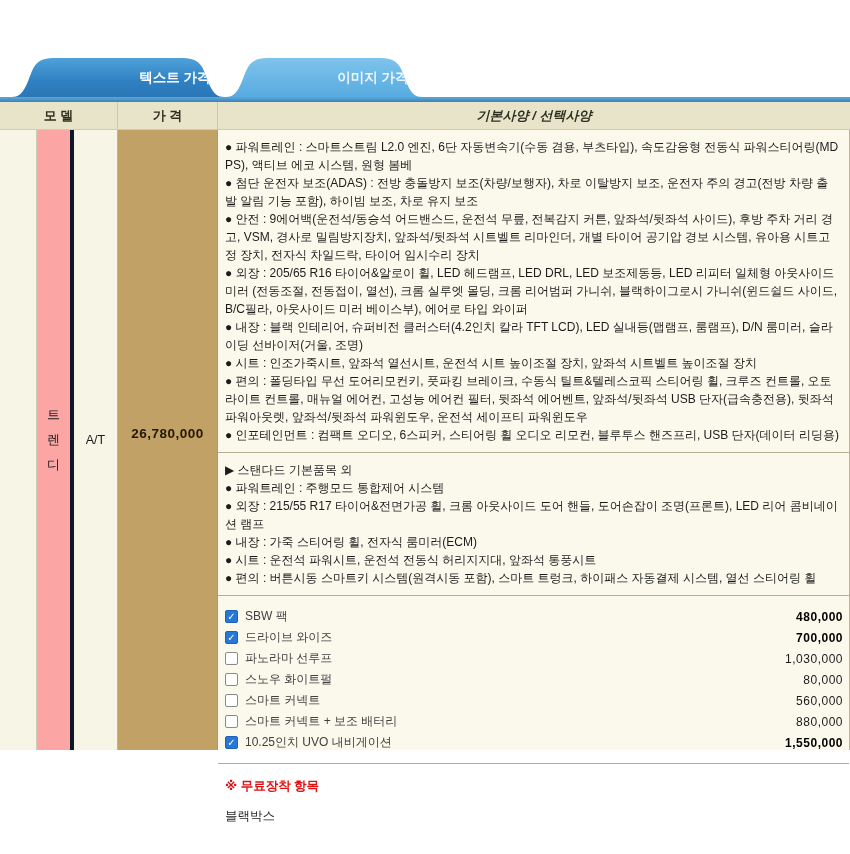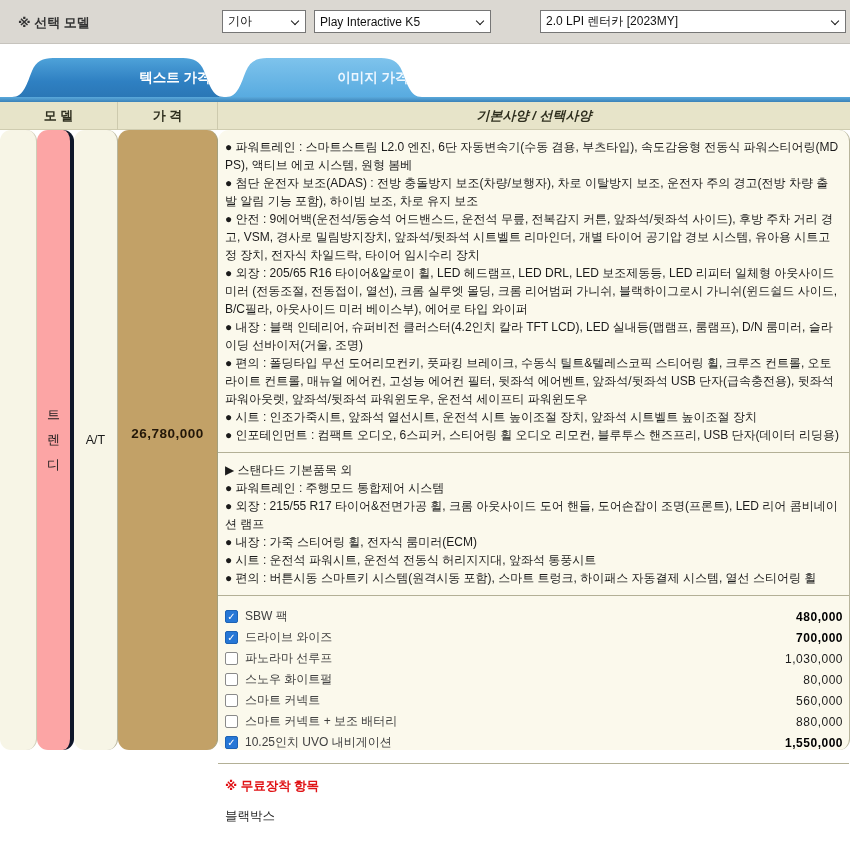--- a/index.html
+++ b/index.html
@@ -42,21 +42,21 @@
   .thead{position:absolute;left:0;top:102px;width:850px;height:28px;background:var(--header-beige);
          border-bottom:1px solid #cfccb0;}
   .th{position:absolute;top:0;height:28px;display:flex;align-items:center;justify-content:center;
       font-size:13px;font-weight:bold;color:#2f2f1f;}
   .th-model{left:0;width:117px;}
   .th-price{left:117px;width:101px;border-left:1px solid #cdcaae;border-right:1px solid #cdcaae;}
   .th-spec{left:218px;width:632px;font-style:italic;}
 
   
   .tbody{position:absolute;left:0;top:130px;width:850px;height:724px;}
-  .col{position:absolute;top:0;height:620px;border-radius:11px;}
+  .col{position:absolute;top:0;height:620px;}
   .c1{left:0;width:37px;background:#f7f5e6;border-right:1px solid #cfccb6;}
   .c2{left:37px;width:37px;background:#fca5a5;border-right:4px solid #0f172a;}
   .c3{left:74px;width:44px;background:#f7f5e6;border-right:1px solid #b8b59c;}
   .c4{left:118px;width:100px;background:var(--price-column-tan);border-right:1px solid #a39f7c;padding-left:32px;}
   .c5{left:218px;width:632px;background:var(--body-cream);border-right:1px solid #b8b59c;}
 
   .trim{position:absolute;top:272px;left:0;width:100%;text-align:center;font-size:13px;
         line-height:25px;color:#1b1b1b;word-break:break-all;}
   .trim-inner{width:14px;margin:0 auto;word-break:break-all;}
   .at{position:absolute;top:303px;left:0;width:100%;text-align:center;font-size:12.5px;color:#1b1b1b;}
@@ -81,35 +81,20 @@
 
   .free{padding:6px 10px 0 7px;}
   .free-title{margin:0;font-size:12.5px;font-weight:bold;color:var(--free-item-red);}
   .free-item{margin:13px 0 0 0;font-size:12.5px;color:#222;}
 </style>
 </head>
 <body>
 
 <div class="page">
 
-  <div class="topbar">
-    <span class="sel-label">※ 선택 모델</span>
-    <div class="dd dd1">
-      <span>기아</span>
-      <i class="arr"></i>
-    </div>
-    <div class="dd dd2">
-      <span>Play Interactive K5</span>
-      <i class="arr"></i>
-    </div>
-    <div class="dd dd3">
-      <span>2.0 LPI 렌터카 [2023MY]</span>
-      <i class="arr"></i>
-    </div>
-  </div>
 
   <div class="tabband">
     <div class="tab tab1">텍스트 가격표</div>
     <div class="tab tab2">이미지 가격표</div>
   </div>
   <div class="bluebar"></div>
 
   <div class="thead">
     <div class="th th-model">모 델</div>
     <div class="th th-price">가 격</div>
@@ -130,22 +115,22 @@
       <div class="price">26,780,000</div>
     </div>
 
     <div class="col c5">
       <div class="specs">
         <p class="spec-line">● 파워트레인 : 스마트스트림 L2.0 엔진, 6단 자동변속기(수동 겸용, 부츠타입), 속도감응형 전동식 파워스티어링(MDPS), 액티브 에코 시스템, 원형 봄베</p>
           <p class="spec-line">● 첨단 운전자 보조(ADAS) : 전방 충돌방지 보조(차량/보행자), 차로 이탈방지 보조, 운전자 주의 경고(전방 차량 출발 알림 기능 포함), 하이빔 보조, 차로 유지 보조</p>
           <p class="spec-line">● 안전 : 9에어백(운전석/동승석 어드밴스드, 운전석 무릎, 전복감지 커튼, 앞좌석/뒷좌석 사이드), 후방 주차 거리 경고, VSM, 경사로 밀림방지장치, 앞좌석/뒷좌석 시트벨트 리마인더, 개별 타이어 공기압 경보 시스템, 유아용 시트고정 장치, 전자식 차일드락, 타이어 임시수리 장치</p>
           <p class="spec-line">● 외장 : 205/65 R16 타이어&amp;알로이 휠, LED 헤드램프, LED DRL, LED 보조제동등, LED 리피터 일체형 아웃사이드 미러 (전동조절, 전동접이, 열선), 크롬 실루엣 몰딩, 크롬 리어범퍼 가니쉬, 블랙하이그로시 가니쉬(윈드쉴드 사이드, B/C필라, 아웃사이드 미러 베이스부), 에어로 타입 와이퍼</p>
           <p class="spec-line">● 내장 : 블랙 인테리어, 슈퍼비전 클러스터(4.2인치 칼라 TFT LCD), LED 실내등(맵램프, 룸램프), D/N 룸미러, 슬라이딩 선바이저(거울, 조명)</p>
+          <p class="spec-line">● 시트 : 인조가죽시트, 앞좌석 열선시트, 운전석 시트 높이조절 장치, 앞좌석 시트벨트 높이조절 장치</p>
           <p class="spec-line">● 편의 : 폴딩타입 무선 도어리모컨키, 풋파킹 브레이크, 수동식 틸트&amp;텔레스코픽 스티어링 휠, 크루즈 컨트롤, 오토 라이트 컨트롤, 매뉴얼 에어컨, 고성능 에어컨 필터, 뒷좌석 에어벤트, 앞좌석/뒷좌석 USB 단자(급속충전용), 뒷좌석 파워아웃렛, 앞좌석/뒷좌석 파워윈도우, 운전석 세이프티 파워윈도우</p>
-          <p class="spec-line">● 시트 : 인조가죽시트, 앞좌석 열선시트, 운전석 시트 높이조절 장치, 앞좌석 시트벨트 높이조절 장치</p>
           <p class="spec-line">● 인포테인먼트 : 컴팩트 오디오, 6스피커, 스티어링 휠 오디오 리모컨, 블루투스 핸즈프리, USB 단자(데이터 리딩용)</p>
       </div>
 
       <div class="sep"></div>
 
       <div class="std">
         <p class="spec-line std-title">▶ 스탠다드 기본품목 외</p>
         <div>
           <p class="spec-line">● 파워트레인 : 주행모드 통합제어 시스템</p>
             <p class="spec-line">● 외장 : 215/55 R17 타이어&amp;전면가공 휠, 크롬 아웃사이드 도어 핸들, 도어손잡이 조명(프론트), LED 리어 콤비네이션 램프</p>

